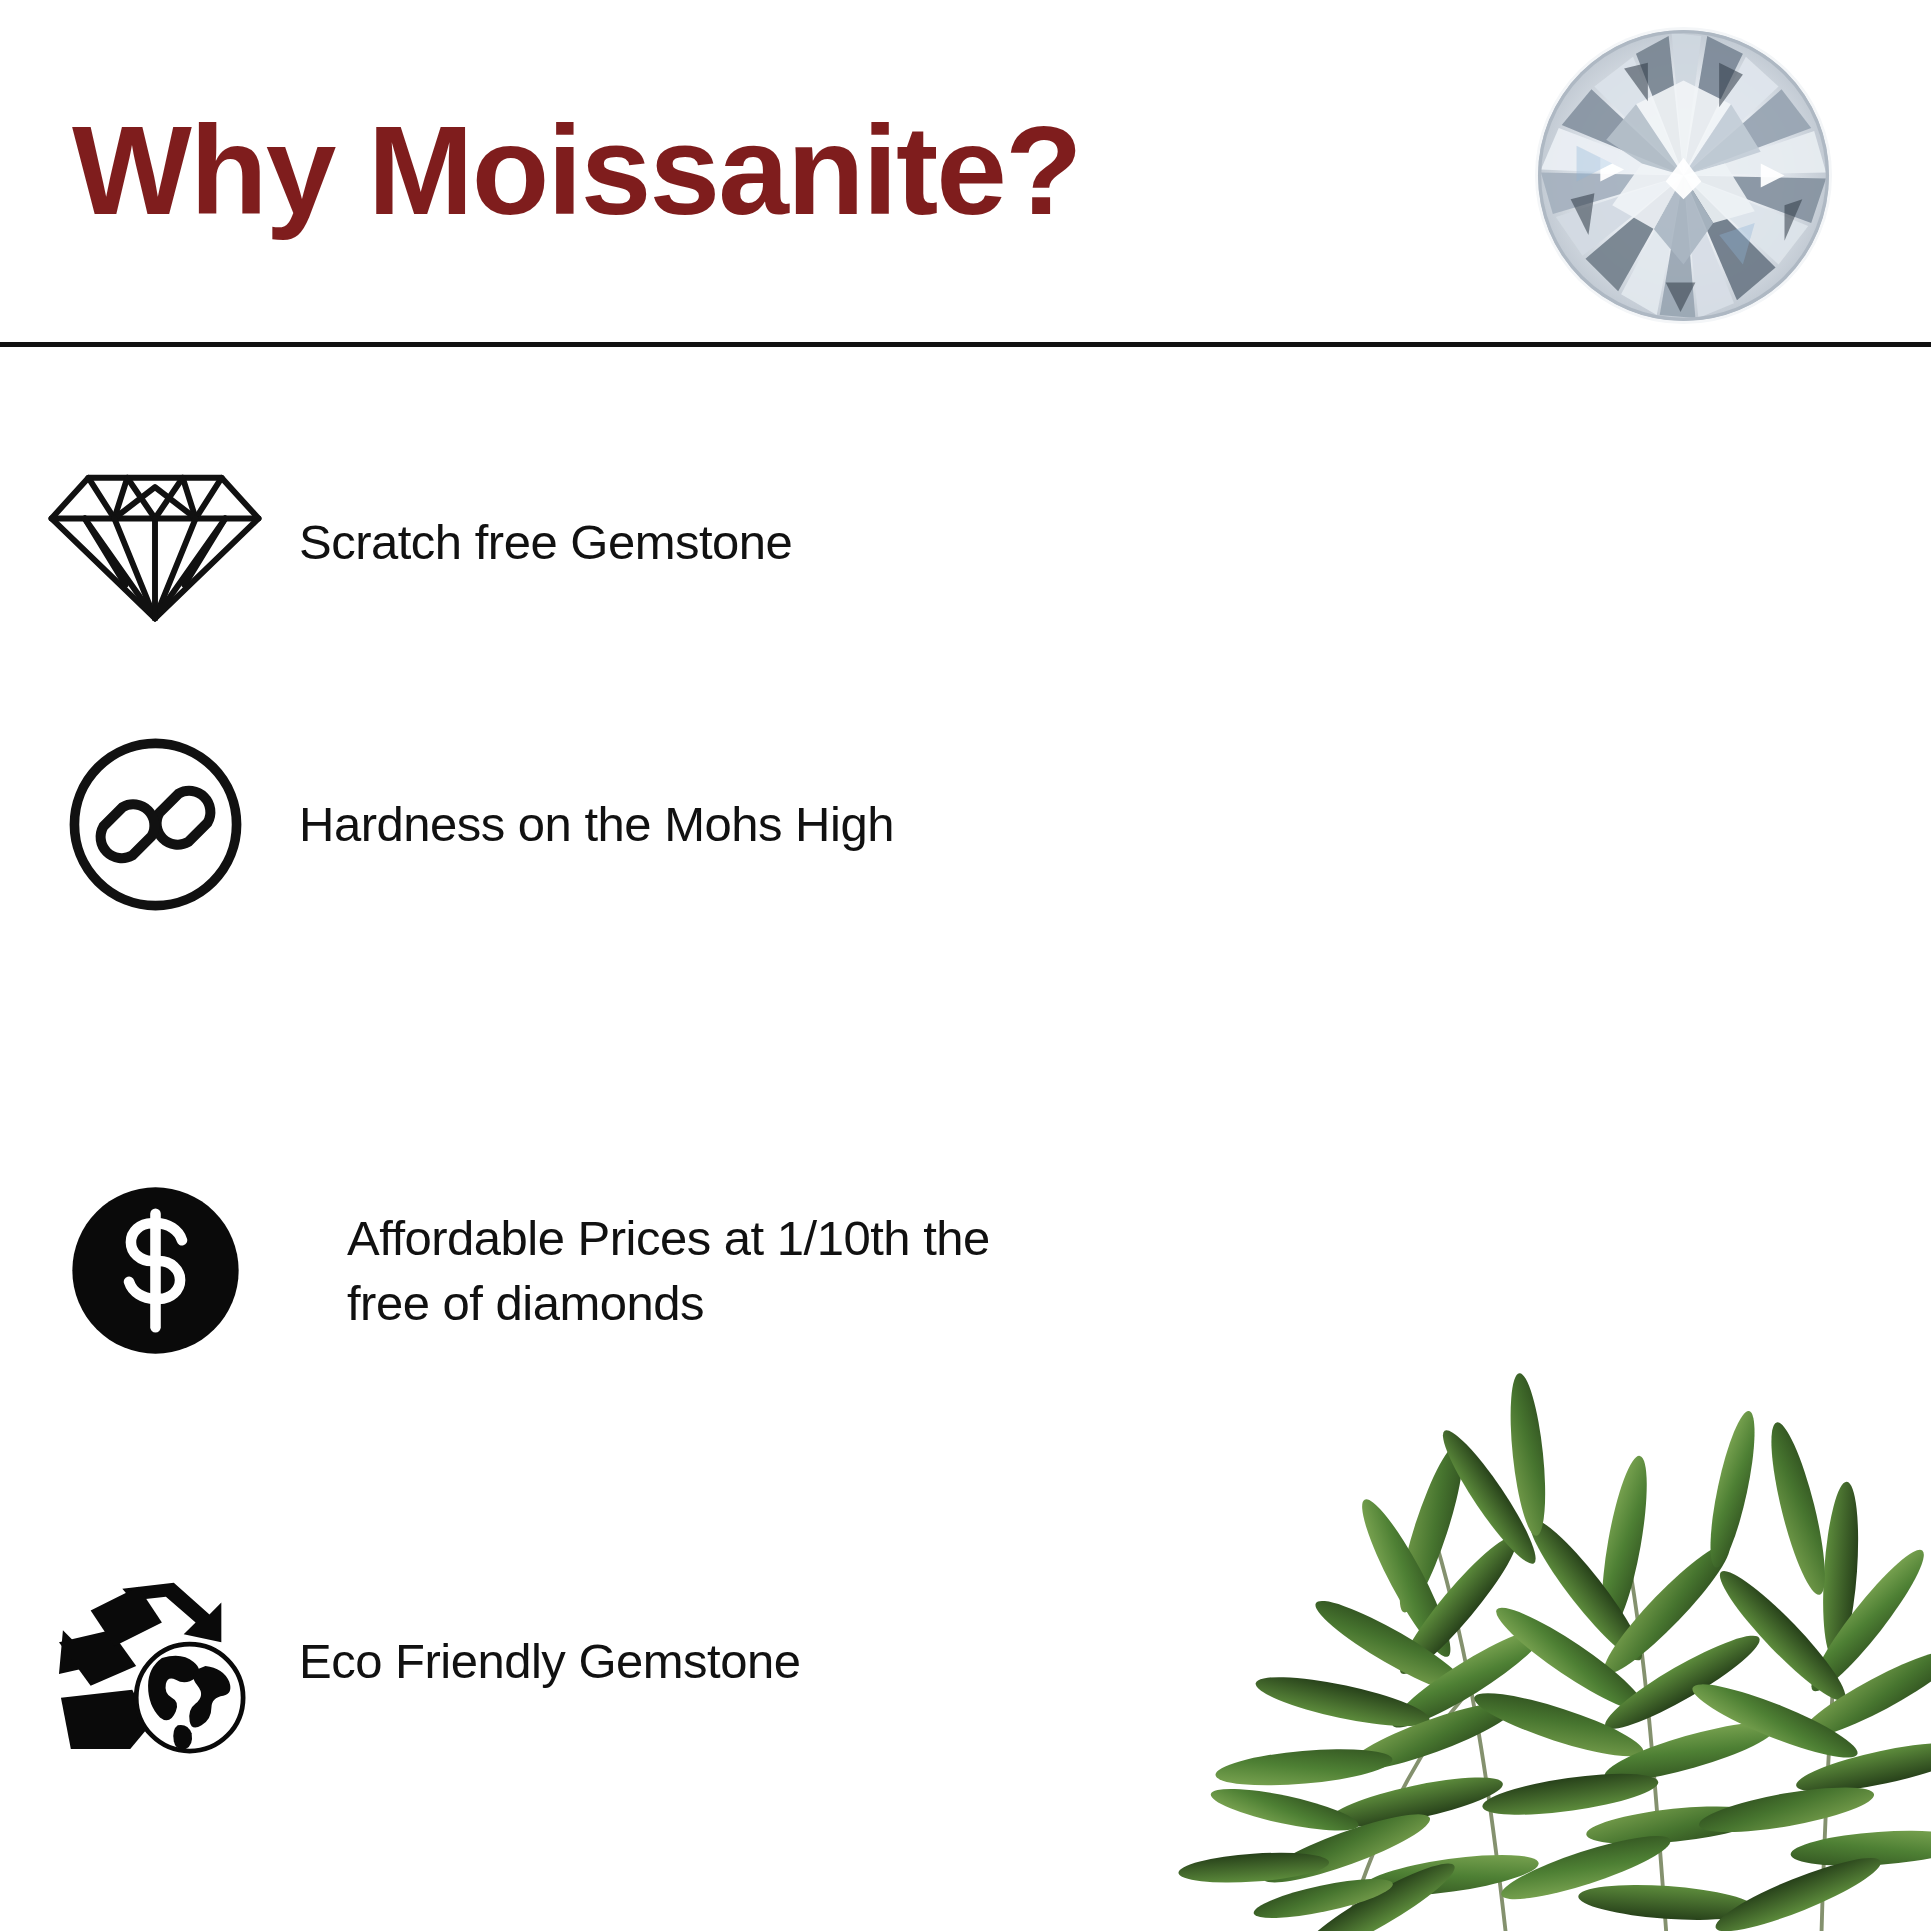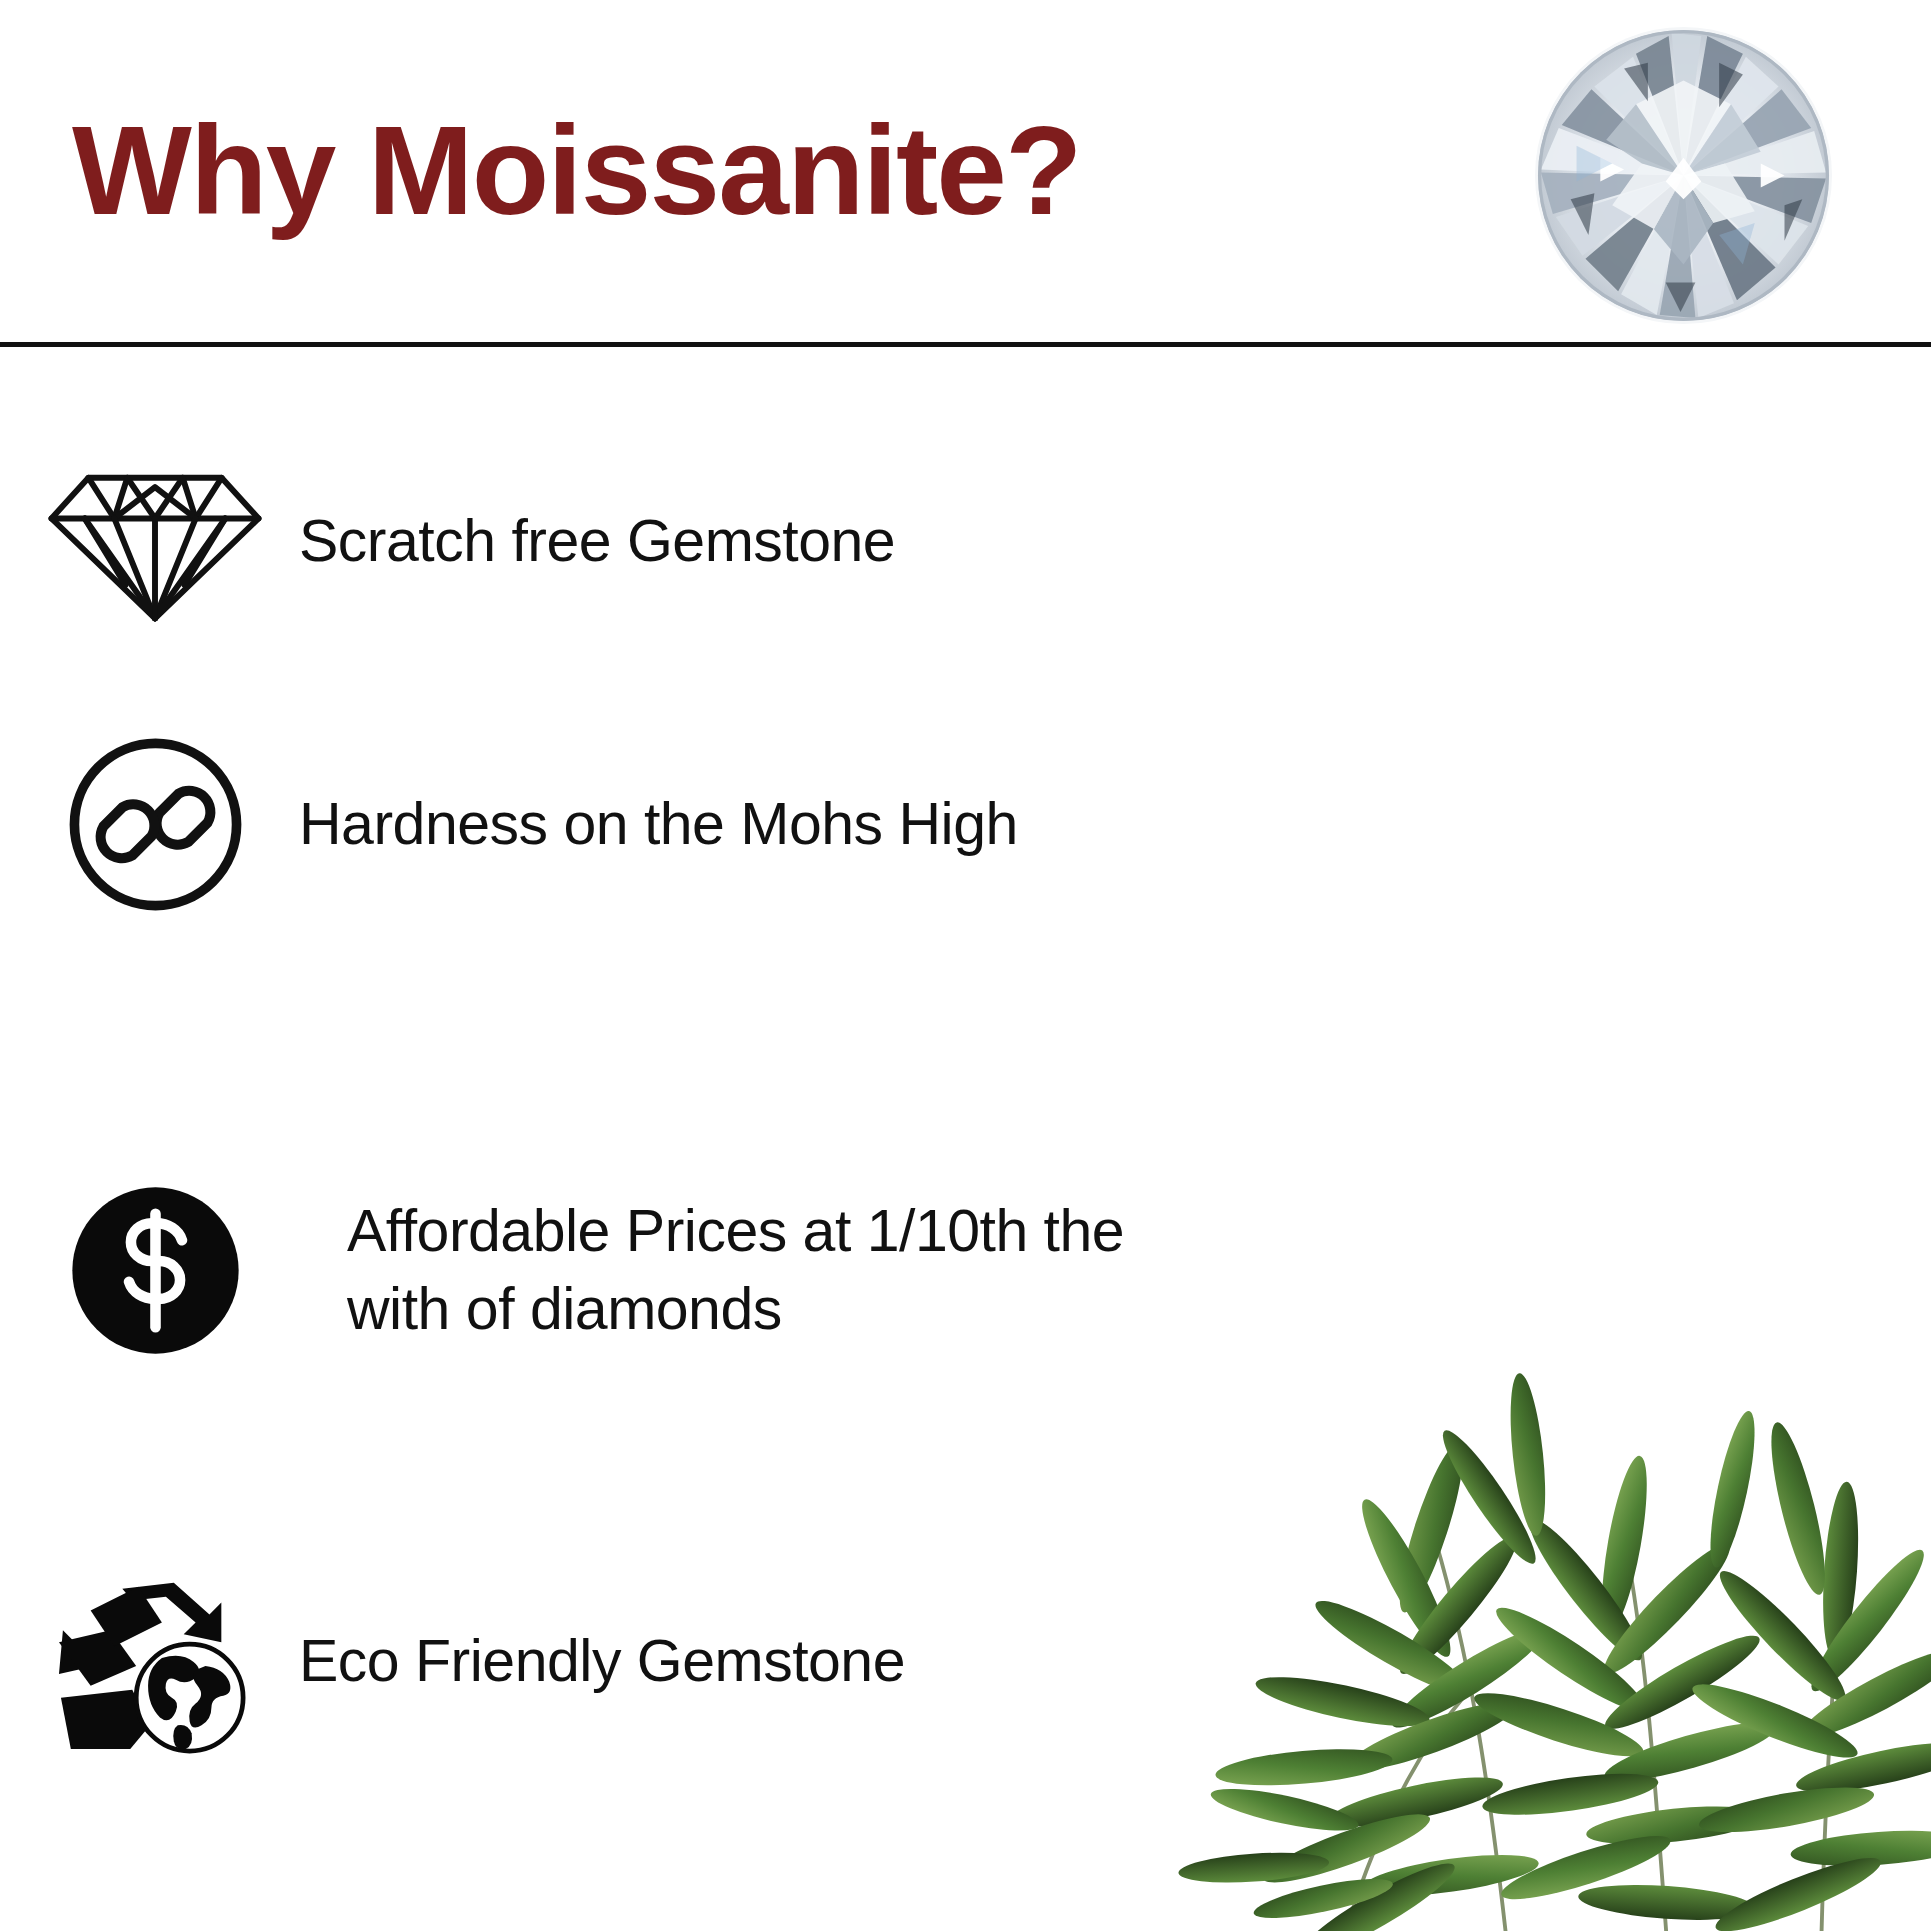--- a/index.html
+++ b/index.html
@@ -89,21 +89,21 @@
     height: 100%;
     display: flex;
     align-items: center;
     justify-content: center;
     padding-left: 11.6px;
     box-sizing: border-box;
   }
   .text-cell {
     flex: 1;
     font-family: "Liberation Sans", sans-serif;
-    font-size: 59px;
+    font-size: 49px;
     font-weight: 500;
     color: #111111;
     line-height: 1.32;
     letter-spacing: -0.5px;
     padding-right: 87px;
   }
   .text-cell .line { display: block; white-space: nowrap; }
 
   
   .foliage {
@@ -252,21 +252,21 @@
         <svg width="189" height="189" viewBox="0 0 100 100" aria-hidden="true">
           <circle cx="50" cy="50" r="44" fill="#0a0a0a"></circle>
           <g fill="none" stroke="#ffffff" stroke-width="5.6" stroke-linecap="round">
             <path d="M50 20 V80"></path>
             <path d="M64 34 a14 12 0 0 0 -14 -9 h-2 a11 10 0 0 0 0 20 h4 a11 10 0 0 1 0 20 h-2 a14 12 0 0 1 -14 -9"></path>
           </g>
         </svg>
       </div>
       <div class="text-cell">
         <span class="line">Affordable Prices at 1/10th the</span>
-        <span class="line">with of diamonds</span>
+        <span class="line">free of diamonds</span>
       </div>
     </div>
 
     <div class="feature-row r4">
       <div class="icon-cell">
         <svg width="208" height="198" viewBox="0 0 105 100" aria-hidden="true">
 
           <g fill="#0a0a0a">
 
             <path d="M36 13 L62 10 L80 26 L86 20 L86 40 L67 36 L73 30 L58 17 L41 19 Z"></path>

